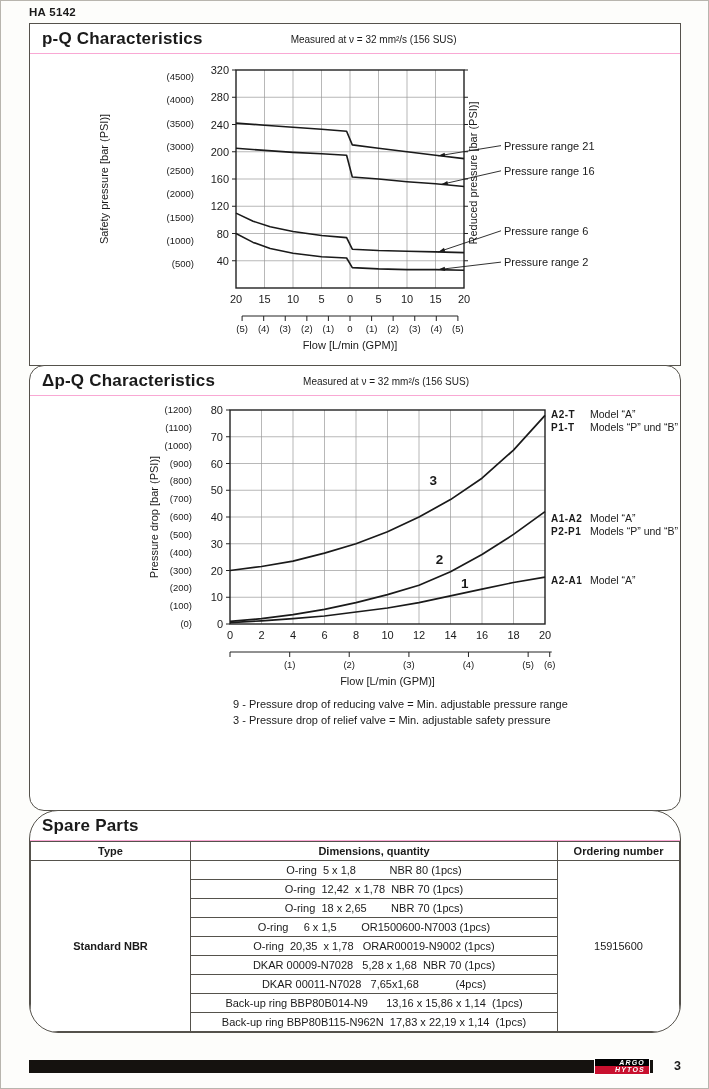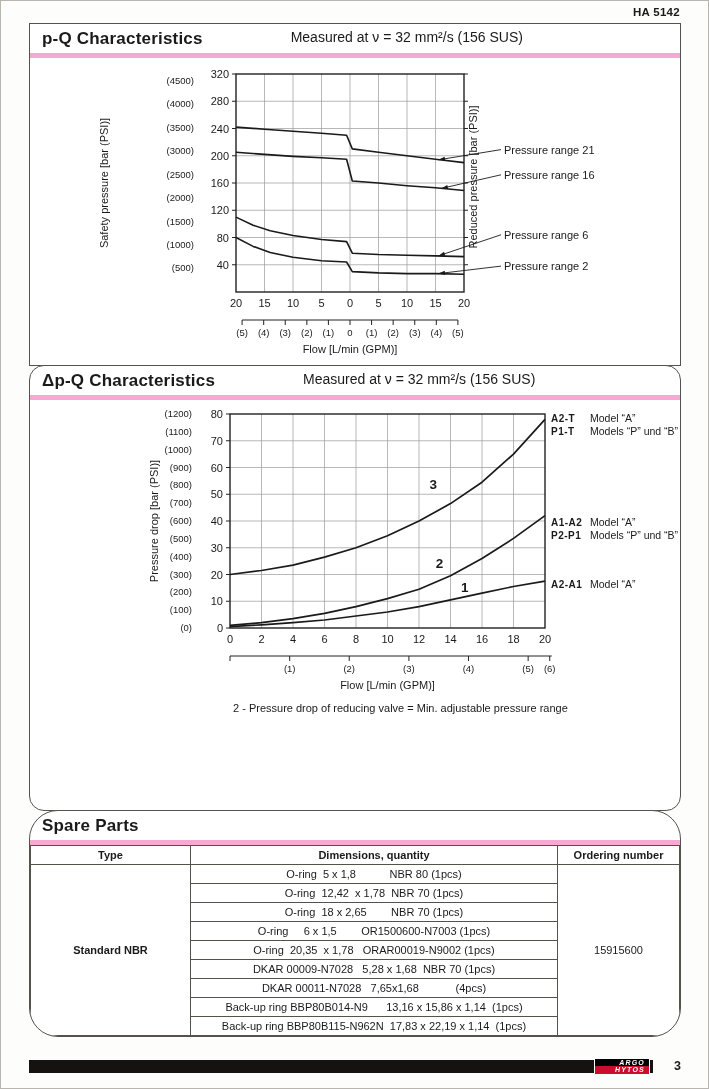--- a/index.html
+++ b/index.html
@@ -3,26 +3,26 @@
 <meta charset="utf-8">
 <style>
   * { box-sizing: border-box; }
   html,body { margin:0; padding:0; background:#d9d7d2; }
   .page {
     width:709px; height:1089px; background:#fdfdfb;
     border:1px solid #b8b5ae; position:relative;
     font-family:"Liberation Sans", sans-serif; color:#1a1a1a;
     padding:3px 27px 0 28px;
   }
-  .doc-number { text-align:right; font-size:11.5px; font-weight:bold; letter-spacing:.3px; padding:2px 1px 5px 0; }
+  .doc-number { text-align:left; font-size:11.5px; font-weight:bold; letter-spacing:.3px; padding:2px 1px 5px 0; }
   .sec { border:1px solid #55524c; background:#fff; overflow:hidden; }
   .sec + .sec { margin-top:-1px; }
-  .sec-head { display:flex; align-items:flex-start; border-bottom:5px solid #f9a8d4; padding:5px 12px 4px; }
+  .sec-head { display:flex; align-items:center; border-bottom:1px solid #f9a8d4; padding:5px 12px 4px; }
   .sec-title { font-size:17px; font-weight:bold; letter-spacing:.2px; }
-  .sec-sub { font-size:14px; margin-left:88px; }
+  .sec-sub { font-size:10px; margin-left:88px; }
   .sec-pq { height:343px; }
   .sec-dpq { height:446px;border-radius:15px; }
   .sec-spare { margin-top:9px;border-radius:29px; }
   .chart-svg { display:block; }
   .notes { margin:4px 0 0 203px; font-size:11px; line-height:1.45; }
   table.spare { width:100%; border-collapse:collapse; font-size:11px; }
   .spare th, .spare td { border:1px solid #55524c; padding:2px 4px; text-align:center; }
   .spare th { font-weight:bold; height:19px; }
   .spare th.type-col { width:160px; }
   .spare th.order-col { width:122px; }
@@ -244,21 +244,22 @@
         <text x="521" y="35.0125" font-size="10" fill="#1a1a1a" font-weight="bold" letter-spacing="0.5">P1-T</text>
         <text x="560" y="35.0125" font-size="10.5" fill="#1a1a1a">Models “P” und “B”</text>
         <text x="521" y="126.33749999999999" font-size="10" fill="#1a1a1a" font-weight="bold" letter-spacing="0.5">A1-A2</text>
         <text x="560" y="126.33749999999999" font-size="10.5" fill="#1a1a1a">Model “A”</text>
         <text x="521" y="139.33749999999998" font-size="10" fill="#1a1a1a" font-weight="bold" letter-spacing="0.5">P2-P1</text>
         <text x="560" y="139.33749999999998" font-size="10.5" fill="#1a1a1a">Models “P” und “B”</text>
         <text x="521" y="187.86249999999998" font-size="10" fill="#1a1a1a" font-weight="bold" letter-spacing="0.5">A2-A1</text>
         <text x="560" y="187.86249999999998" font-size="10.5" fill="#1a1a1a">Model “A”</text>
       </svg>
     <div class="notes">
-      <div>2 - Pressure drop of reducing valve = Min. adjustable pressure range</div>
+      <div>9 - Pressure drop of reducing valve = Min. adjustable pressure range</div>
+      <div>3 - Pressure drop of relief valve = Min. adjustable safety pressure</div>
     </div>
   </section>
 
   <section class="sec sec-spare">
     <div class="sec-head">
       <span class="sec-title">Spare Parts</span>
     </div>
     <table class="spare">
       <thead>
         <tr>

